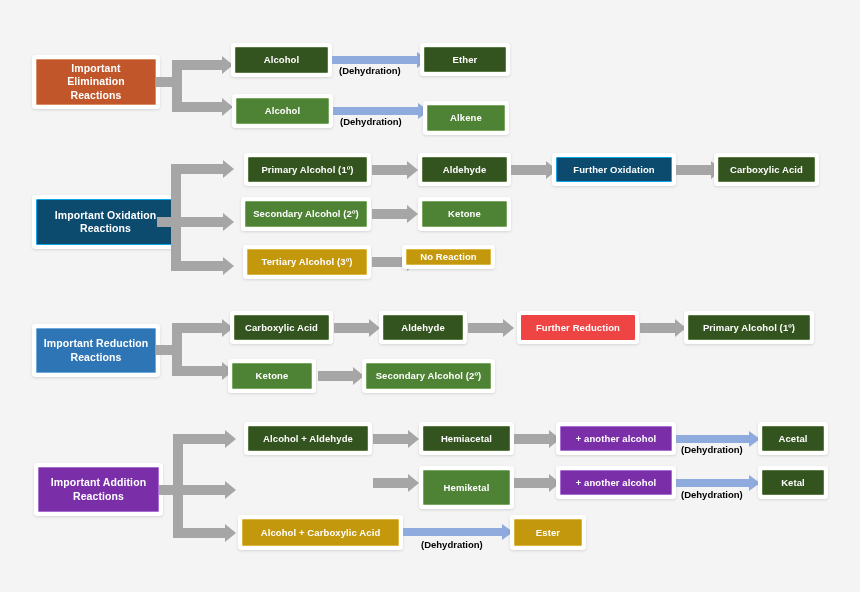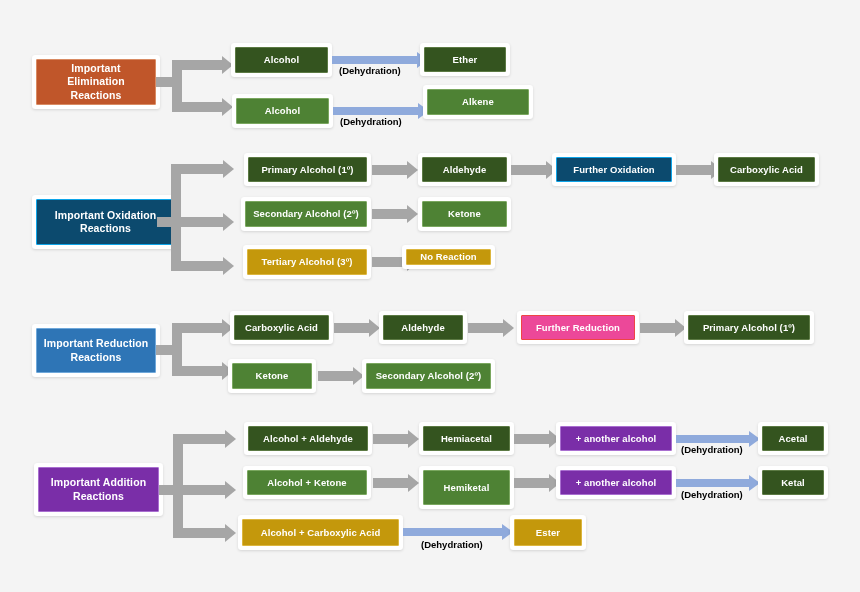--- a/index.html
+++ b/index.html
@@ -43,21 +43,21 @@
   .node.leaf { font-size: 9.5px; }
 
   
   .c-orange   { background:#c0562a; border:1px solid #d98b63; }
   .c-red      { background:#0c4a6e; border:1px solid #0ea5e9; }
   .c-blue     { background:#2e75b6; border:1px solid #6fa8da; }
   .c-purple   { background:#7a2ea8; border:1px solid #a96fd0; }
   .c-dgreen   { background:#34541f; border:1px solid #5c7a44; }
   .c-green    { background:#4e8234; border:1px solid #7aa75f; }
   .c-gold     { background:#c4980c; border:1px solid #dcb63e; }
-  .c-navy     { background:#ec4899; border:1px solid #ef4444;text-align:right; }
+  .c-navy     { background:#ef4444; border:7px solid #ef4444;text-align:right; }
 
   
   .garrow {
     position: absolute;
     height: 0;
   }
   .garrow .shaft {
     position: absolute;
     left: 0;
     top: -5px;
@@ -145,21 +145,21 @@
   </div>
   <div class="edge-label" style="left:339px; top:65px;">(Dehydration)</div>
   <div class="node leaf c-dgreen" style="left:424px; top:47px; width:82px; height:25px;">Ether</div>
 
   <div class="node leaf c-green" style="left:236px; top:98px; width:93px; height:26px;">Alcohol</div>
   <div class="barrow" style="left:333px; top:111px; width:96px;">
     <div class="shaft" style="width:85px;"></div>
     <div class="head" style="left:85px;"></div>
   </div>
   <div class="edge-label" style="left:340px; top:116px;">(Dehydration)</div>
-  <div class="node leaf c-green" style="left:427px; top:89px; width:102px; height:26px;">Alkene</div>
+  <div class="node leaf c-green" style="left:427px; top:105px; width:78px; height:26px;">Alkene</div>
 
   <div class="node root c-red" style="left:36px; top:199px; width:139px; height:46px;">Important Oxidation
 Reactions</div>
 
   <div class="branch" style="left:157px; top:155px; width:90px; height:125px;">
     <div class="stub" style="left:0px; top:62px; width:24px;"></div>
     <div class="trunk" style="left:14px; top:9px; height:107px;"></div>
     <div class="limb" style="left:14px; top:9px; width:52px;"></div>
     <div class="bhead" style="left:66px; top:5px;"></div>
     <div class="limb" style="left:14px; top:62px; width:52px;"></div>
@@ -260,21 +260,20 @@
     <div class="head" style="left:35px;"></div>
   </div>
   <div class="node leaf c-purple" style="left:560px; top:426px; width:112px; height:25px;">+ another alcohol</div>
   <div class="barrow" style="left:676px; top:439px; width:84px;">
     <div class="shaft" style="width:73px;"></div>
     <div class="head" style="left:73px;"></div>
   </div>
   <div class="edge-label" style="left:681px; top:444px;">(Dehydration)</div>
   <div class="node leaf c-dgreen" style="left:762px; top:426px; width:62px; height:25px;">Acetal</div>
 
-  <div class="node leaf c-green" style="left:247px; top:470px; width:120px; height:25px;">Alcohol + Ketone</div>
   <div class="garrow" style="left:373px; top:483px; width:46px;">
     <div class="shaft" style="width:35px;"></div>
     <div class="head" style="left:35px;"></div>
   </div>
   <div class="node leaf c-green" style="left:423px; top:470px; width:87px; height:35px;">Hemiketal</div>
   <div class="garrow" style="left:514px; top:483px; width:46px;">
     <div class="shaft" style="width:35px;"></div>
     <div class="head" style="left:35px;"></div>
   </div>
   <div class="node leaf c-purple" style="left:560px; top:470px; width:112px; height:25px;">+ another alcohol</div>

